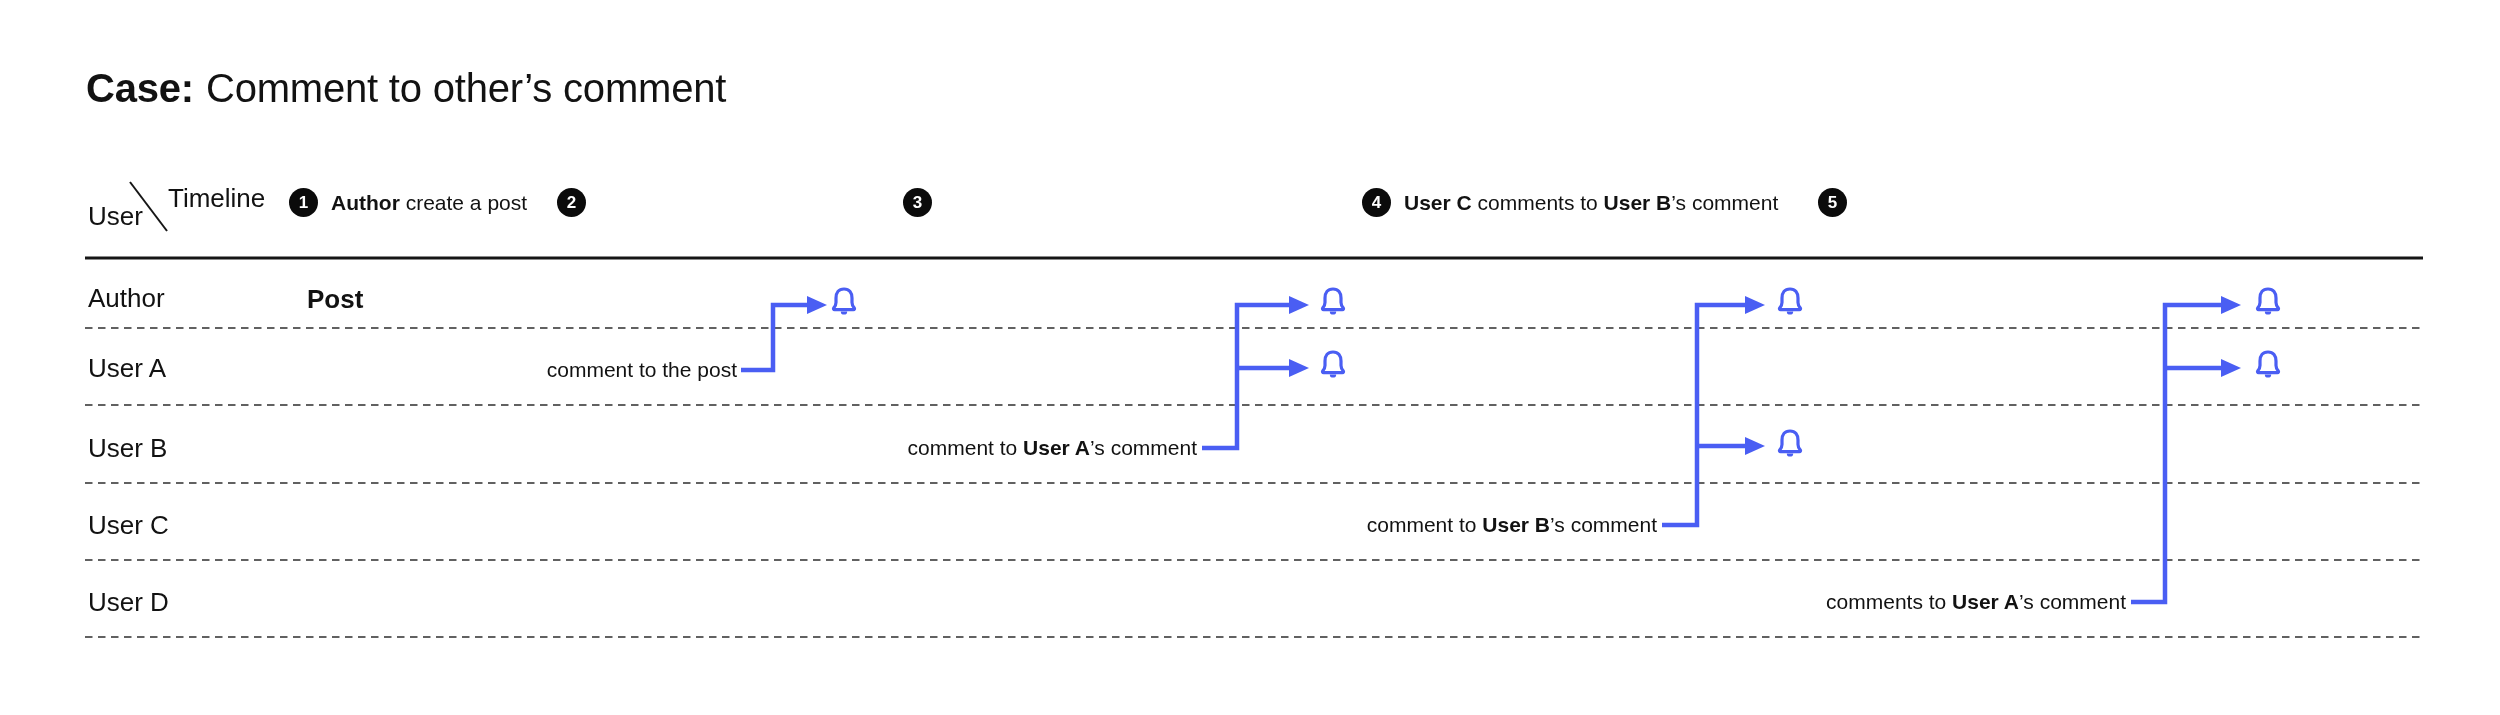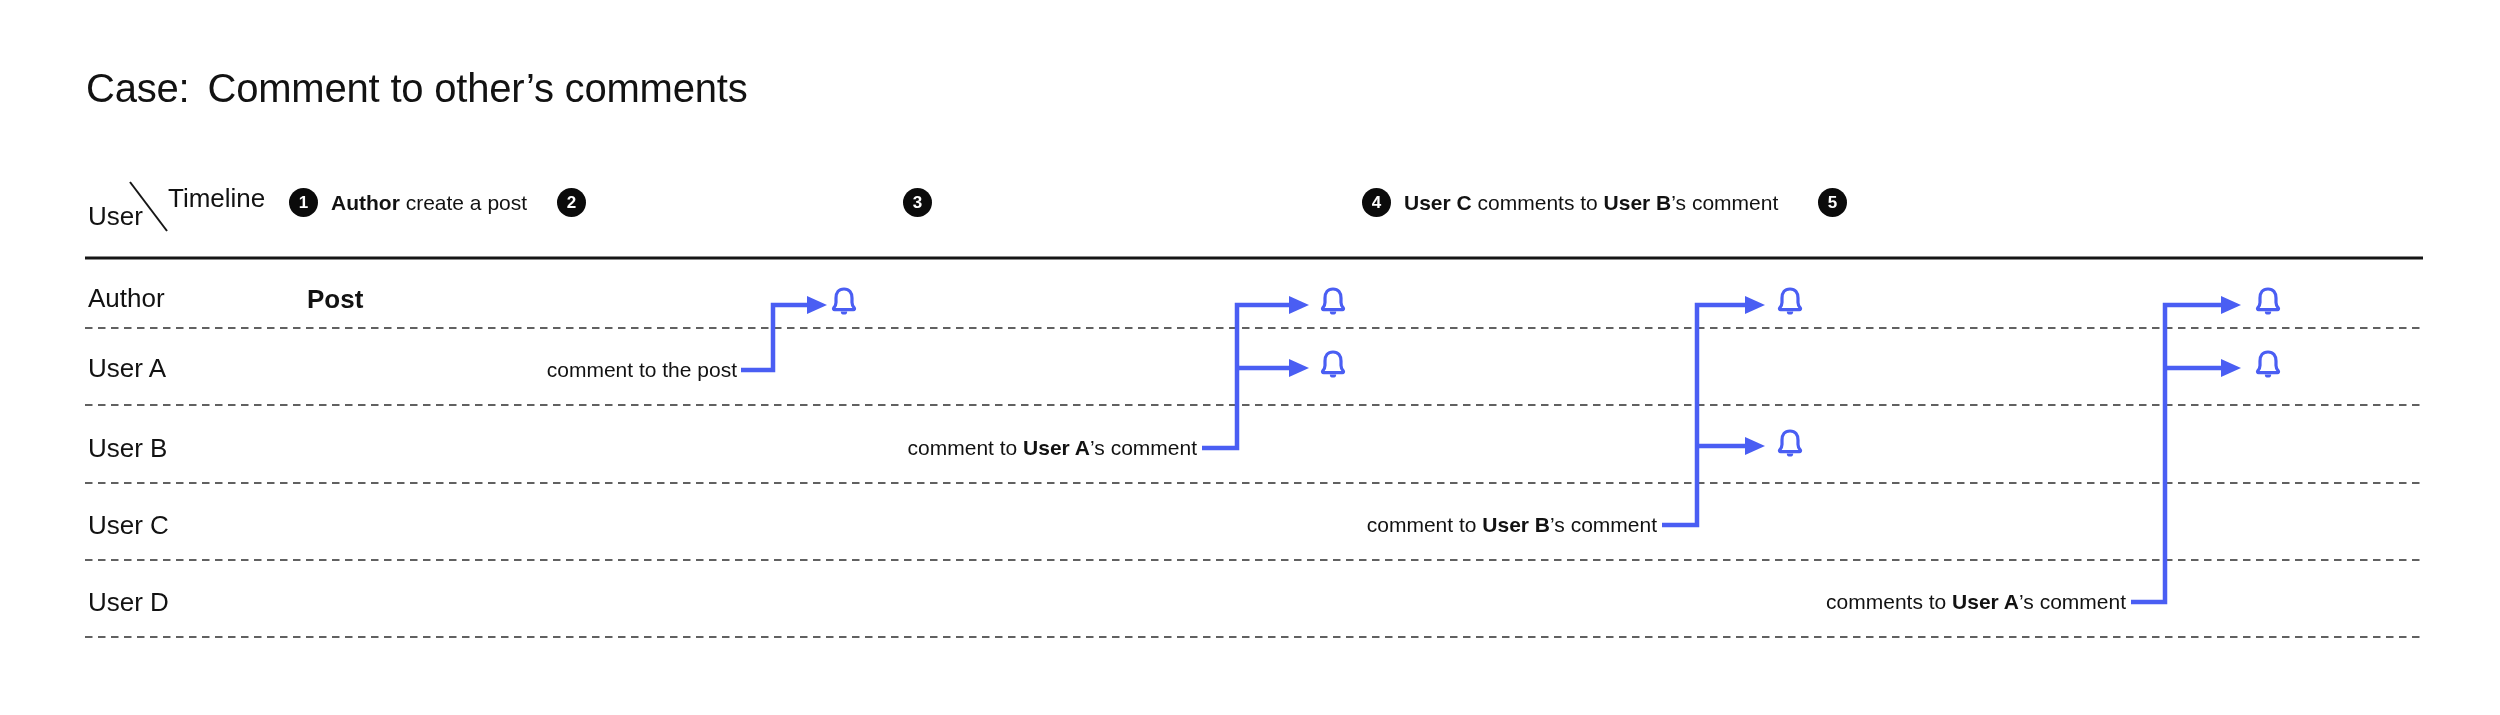--- a/index.html
+++ b/index.html
@@ -15,21 +15,21 @@
     position:relative;
   }
   #stage{position:relative;width:2500px;height:715px;overflow:hidden;background:#fff;}
 
   
   .title{
     position:absolute;left:86px;top:64px;
     font-size:40px;line-height:48px;font-weight:400;letter-spacing:-0.2px;
     white-space:nowrap;
   }
-  .title b{font-weight:400;margin-right:18px;}
+  .title b{font-weight:700;margin-right:12px;}
 
   
   .axis-user{position:absolute;left:88px;top:202px;font-size:26px;line-height:28px;}
   .axis-timeline{position:absolute;left:168px;top:184px;font-size:26px;line-height:28px;}
 
   
   .step{
     position:absolute;top:188px;height:29px;
     display:flex;align-items:center;gap:13px;white-space:nowrap;
   }
@@ -66,21 +66,21 @@
   .connector{stroke:var(--accent);stroke-width:4.5;fill:none;stroke-linejoin:miter;}
   .arrowhead{fill:var(--accent);stroke:none;}
   .bell-body{fill:none;stroke:var(--accent);stroke-width:3.2;stroke-linejoin:round;}
   .bell-clapper{fill:var(--accent);stroke:none;}
 </style>
 </head>
 <body>
 
 <div id="stage">
 
-  <h1 class="title"><b>Case:</b><span>Comment to other’s comments</span></h1>
+  <h1 class="title"><b>Case:</b><span>Comment to other’s comment</span></h1>
 
   <div class="axis-user">User</div>
   <div class="axis-timeline">Timeline</div>
 
   <div class="step s1">
     <span class="badge">1</span>
     <span class="step-text"><b>Author</b><span> create a post</span><b></b><span></span></span>
   </div>
   <div class="step s2">
     <span class="badge">2</span>

